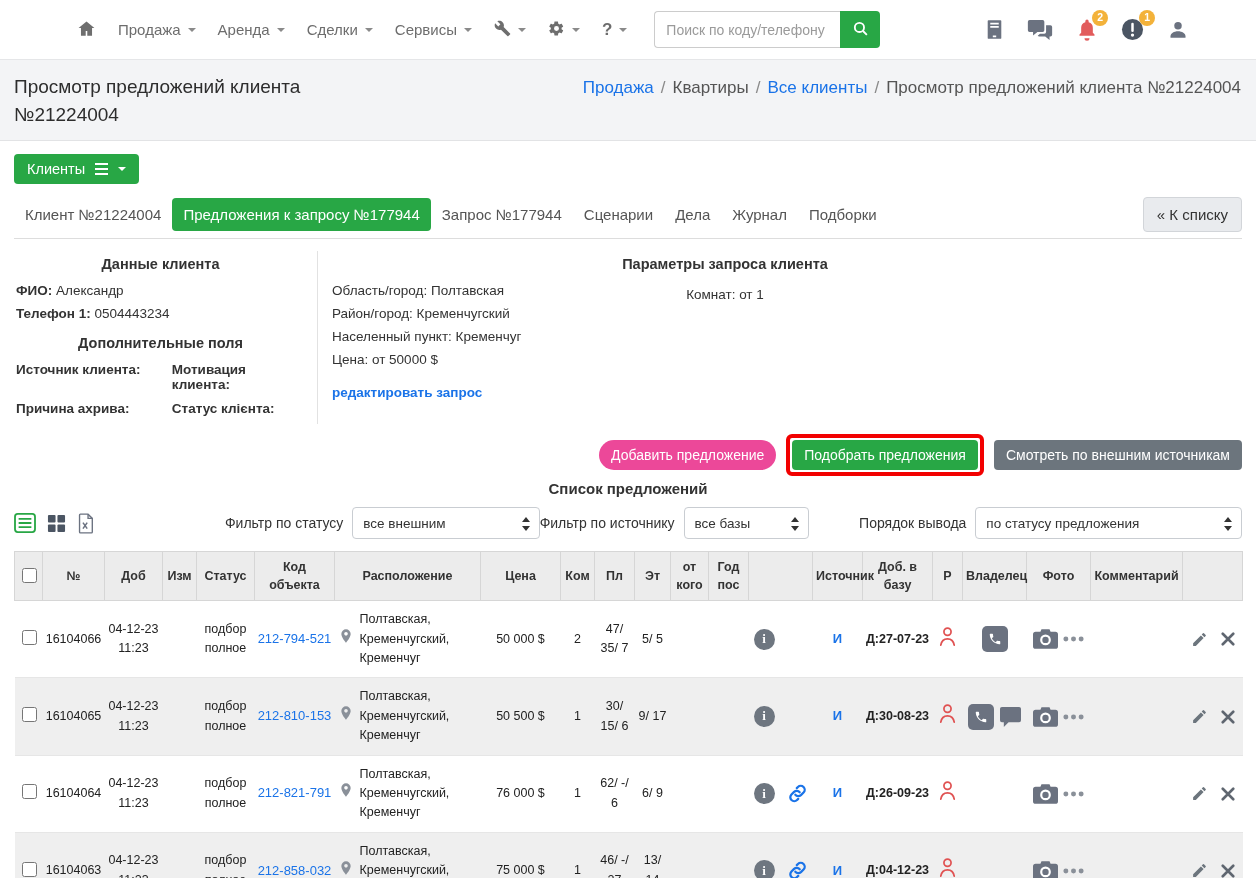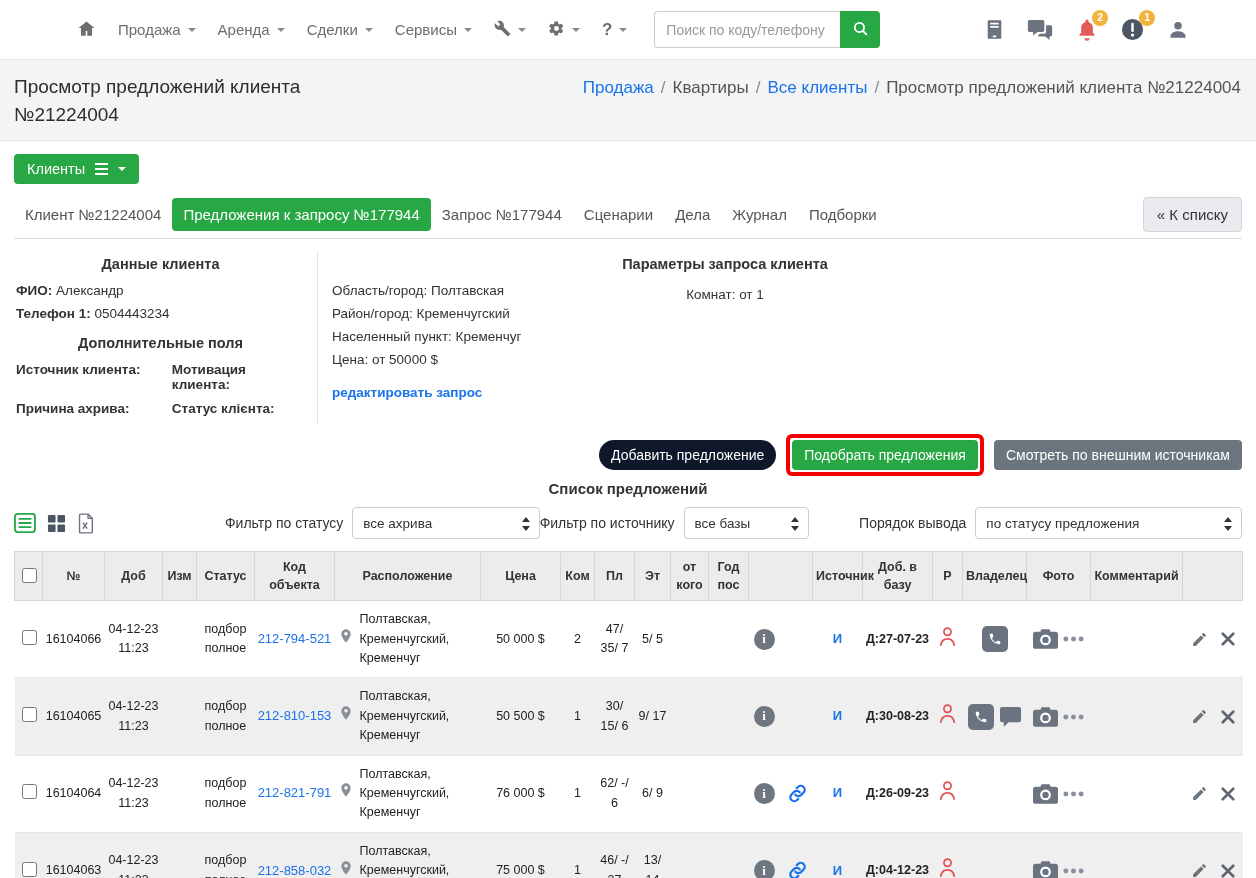--- a/index.html
+++ b/index.html
@@ -56,21 +56,21 @@
   .kv { margin:8px 0; }
   .kv b { font-weight:bold; }
   .extra-grid { display:grid; grid-template-columns:1.05fr 1fr; gap:9px 16px;
     font-weight:bold; font-size:13.5px; margin-top:10px; }
   .info-right { width:814px; padding:2px 14px; font-size:13.5px; position:relative; }
   .req-line { margin:8px 0; }
   .edit-link { color:#1a73e8; font-weight:bold; cursor:pointer; margin-top:10px; display:inline-block; }
   .rooms-line { position:absolute; top:36px; left:0; right:0; text-align:center; }
   
   .actions-row { display:flex; justify-content:flex-end; align-items:center; gap:10px; margin:6px 0 4px; }
-  .btn-blue { background:#0f172a; padding:7px 12px;border-radius:15px; }
+  .btn-blue { background:#ec4899; padding:7px 12px;border-radius:15px; }
   .btn-green { background:#28a745; padding:7px 12px; }
   .btn-gray { background:#6c757d; padding:7px 12px; }
   .red-frame { border:4px solid #f20000; border-radius:6px; padding:2px; background:#fff; display:inline-flex; }
   .list-title { text-align:center; font-weight:bold; font-size:15px; margin:2px 0 10px; }
   
   .filter-row { display:flex; align-items:center; margin-bottom:12px; }
   .view-icons { display:flex; align-items:center; gap:11px; width:90px; }
   .view-icons > span { display:flex; cursor:pointer; }
   .flt-label { font-size:14px; color:#333; margin-right:9px; white-space:nowrap; }
   .sel { position:relative; height:32px; border:1px solid #c9cdd2; border-radius:4px;
@@ -278,21 +278,21 @@
       <span>
           <svg width="17" height="21" viewBox="0 0 20 24" fill="none" stroke="#6b7280" stroke-width="1.6">
             <path d="M4 1h9l5 5v16a1 1 0 0 1-1 1H4a1 1 0 0 1-1-1V2a1 1 0 0 1 1-1z"></path>
             <path d="M13 1v5h5"></path>
             <path d="m7 11 5 7m0-7-5 7" stroke-width="1.8"></path>
           </svg>
         </span>
     </div>
     <span class="flt-label ml1">Фильтр по статусу</span>
     <div class="sel" style="width:200px;">
-      <span>все ахрива</span>
+      <span>все внешним</span>
       <span class="arrows"><svg width="10" height="14" viewBox="0 0 10 14" fill="#333">
             <path d="M5 0l4 5H1zM5 14 1 9h8z"></path>
           </svg></span>
     </div>
     <span class="flt-label ml2">Фильтр по источнику</span>
     <div class="sel" style="width:133px;">
       <span>все базы</span>
       <span class="arrows"><svg width="10" height="14" viewBox="0 0 10 14" fill="#333">
             <path d="M5 0l4 5H1zM5 14 1 9h8z"></path>
           </svg></span>

